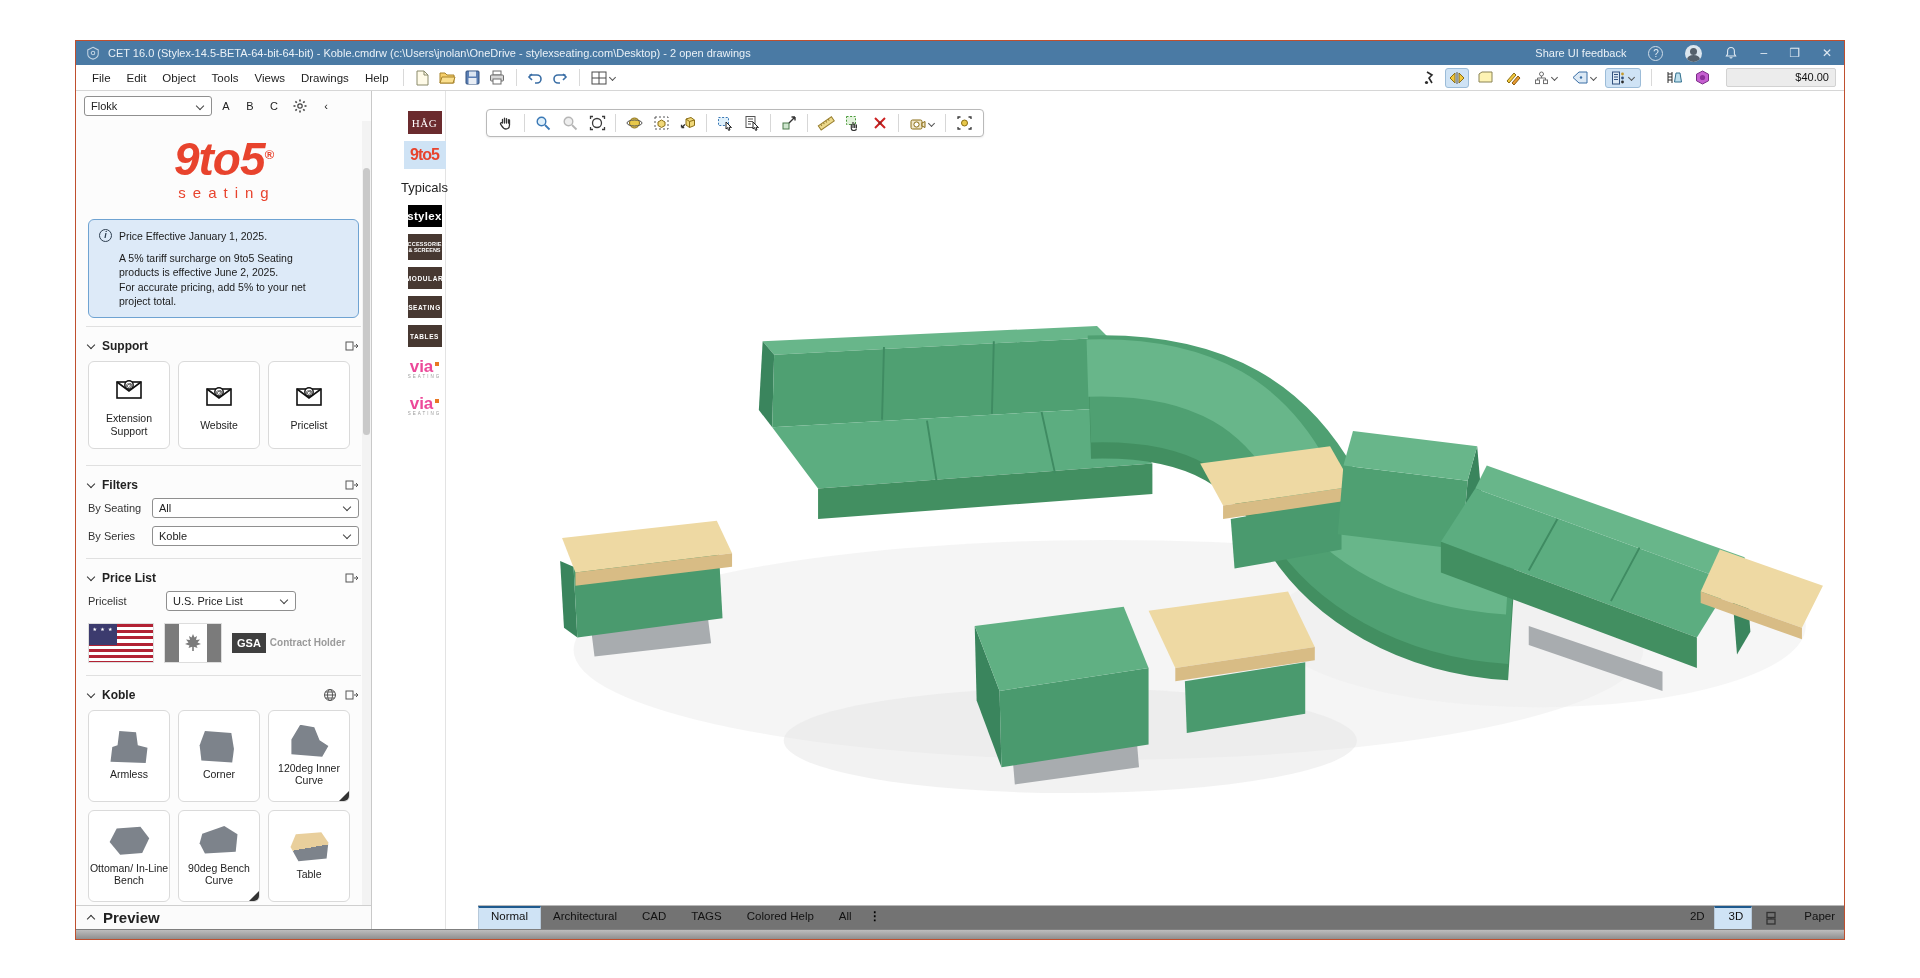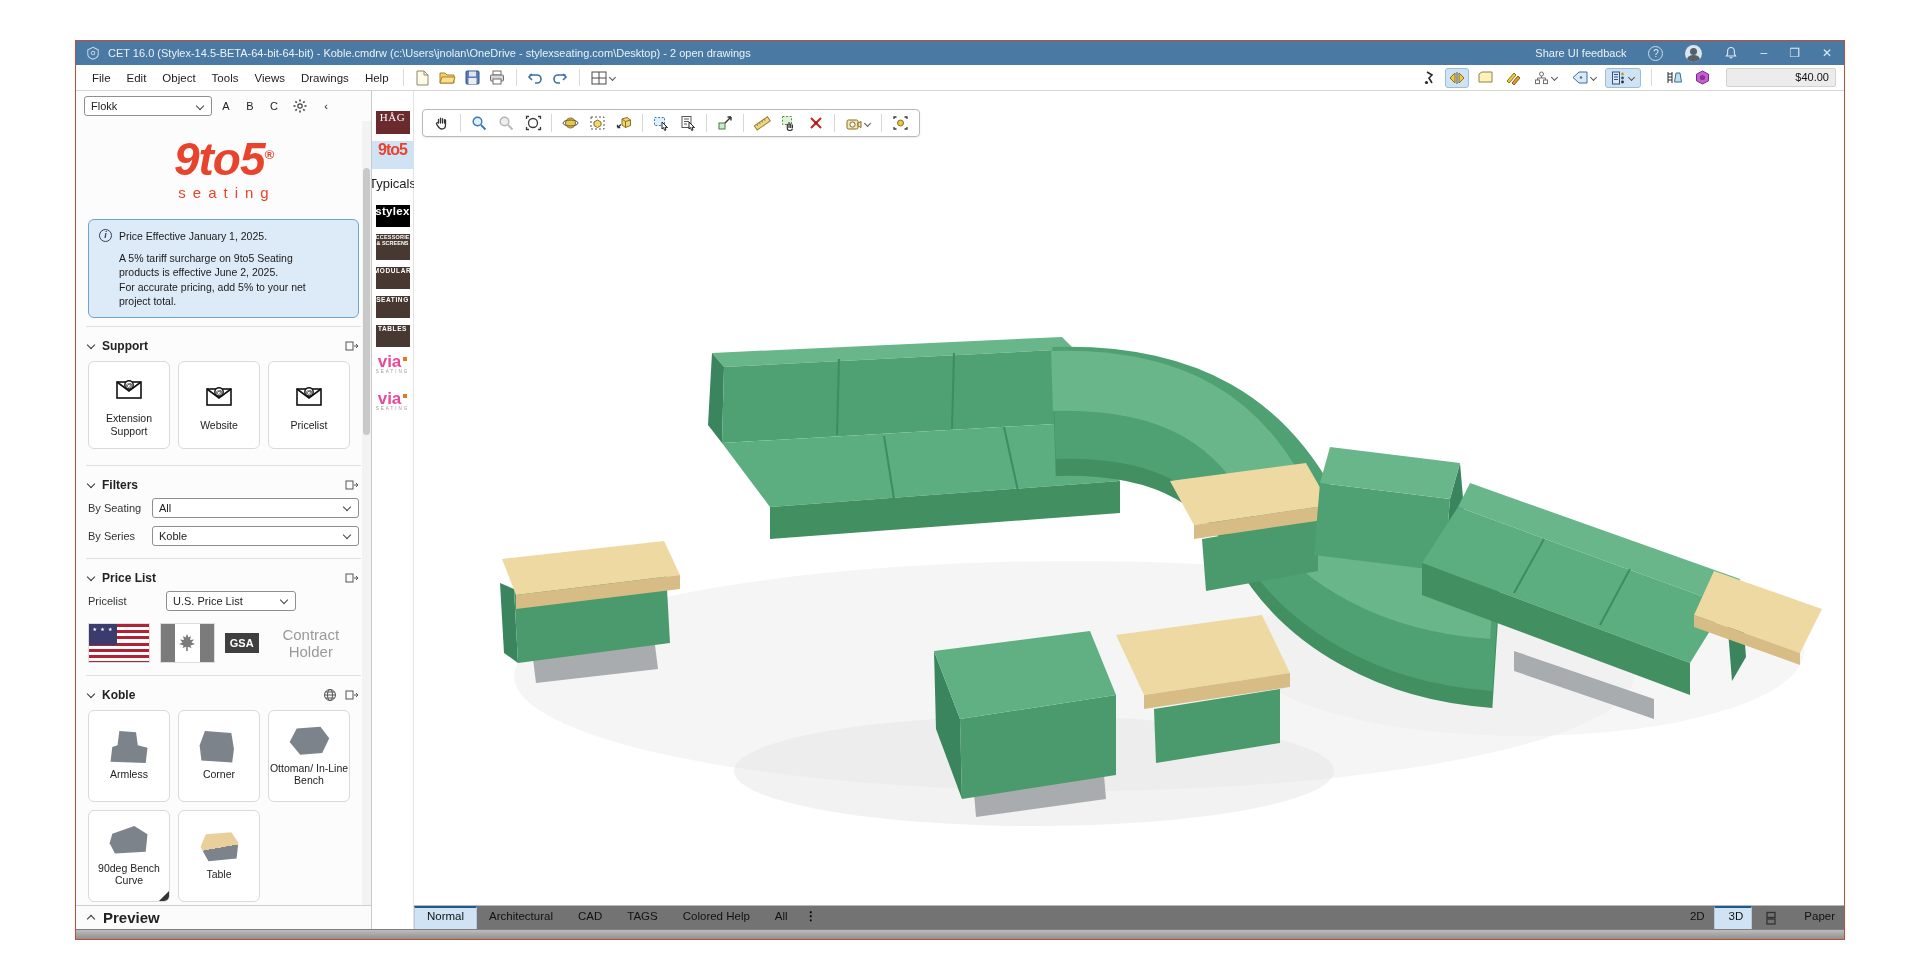--- a/index.html
+++ b/index.html
@@ -31,21 +31,21 @@
   .chev-s { width:7px; height:7px; display:inline-block; position:relative; margin-left:2px; }
   .chev-s::before { content:""; position:absolute; left:1px; top:1px; width:4px; height:4px;
                     border-right:1.4px solid #555; border-bottom:1.4px solid #555; transform:rotate(45deg); }
   .menubar-right { margin-left:auto; display:flex; align-items:center; gap:4px; }
   .rt-ico { width:24px; height:20px; display:flex; align-items:center; justify-content:center; border-radius:3px; }
   .rt-ico.active { background:#cfe3f5; border:1px solid #9cbcd8; }
   .price-box { width:110px; height:19px; background:#ececec; border:1px solid #d2d2d2; border-radius:2px;
                font-size:11px; text-align:right; padding:2px 6px; color:#111; margin-left:8px; }
 
   
-  .main { flex:1 1 auto; display:flex; min-height:0; position:relative; }
+  .main { flex:1 1 auto; display:flex; min-height:0; position:relative;gap:32px; }
 
   
   .panel { width:296px; flex:0 0 auto; background:#fcfcfc; border-right:1px solid #c9c9c9; position:relative;
            display:flex; flex-direction:column; font-size:11px; color:#222; }
   .panel-top { display:flex; align-items:center; gap:4px; padding:5px 8px 4px 8px; }
   .fake-select { background:#fff; border:1px solid #8f8f8f; border-radius:3px; height:20px; display:flex;
                  align-items:center; padding:0 6px; font-size:11px; position:relative; }
   .fake-select .sel-chev { margin-left:auto; }
   .sel-chev { width:9px; height:9px; position:relative; display:inline-block; }
   .sel-chev::before { content:""; position:absolute; left:1px; top:1px; width:5px; height:5px;
@@ -91,21 +91,21 @@
   .us-flag { width:66px; height:40px; position:relative; border:1px solid #ddd;
     background:repeating-linear-gradient(#b22234 0 3.1px,#fff 3.1px 6.2px); }
   .us-flag::before { content:""; position:absolute; left:0; top:0; width:28px; height:21px; background:#3c3b6e; }
   .us-flag::after { content:"★ ★ ★"; position:absolute; left:2px; top:2px; width:24px; color:#fff; font-size:5px; letter-spacing:1px; line-height:6px; }
   .ca-flag { width:58px; height:40px; background:#fff; border:1px solid #ddd; position:relative; display:flex; }
   .ca-flag::before, .ca-flag::after { content:""; width:14px; height:100%; background:#7b7b7b; }
   .ca-flag::before { margin-right:auto; }
   .ca-leaf { position:absolute; left:50%; top:50%; transform:translate(-50%,-50%); width:20px; height:20px; }
   .gsa { display:flex; align-items:center; gap:4px; }
   .gsa-box { background:#3f3f3f; color:#fff; font-weight:bold; font-size:11px; padding:4px 5px; }
-  .gsa-cap { color:#9a9a9a; font-size:15px; }
+  .gsa-cap { color:#9a9a9a; font-size:10px;font-weight:bold; }
 
   .koble-grid { display:grid; grid-template-columns:repeat(3,82px); gap:8px; padding:6px 12px; }
   .prod-card { width:82px; height:92px; background:#fff; border:1px solid #dadada; border-radius:6px;
                display:flex; flex-direction:column; align-items:center; justify-content:center; gap:5px;
                font-size:10.5px; text-align:center; line-height:1.2; position:relative; overflow:hidden; }
   .prod-card.fold::after { content:""; position:absolute; right:0; bottom:0; border-style:solid;
                            border-width:0 0 10px 10px; border-color:transparent transparent #333 transparent; }
   .thumb { width:44px; height:32px; position:relative; }
   .thumb::before { content:""; position:absolute; inset:0; background:#7d838b; }
   [data-icon="armless-thumb"]::before { clip-path:polygon(28% 0,66% 4%,70% 44%,92% 52%,88% 100%,8% 96%,12% 50%,24% 44%); }
@@ -123,21 +123,21 @@
   .up-chev::before { content:""; position:absolute; left:2px; top:3px; width:5px; height:5px;
                      border-left:1.5px solid #333; border-top:1.5px solid #333; transform:rotate(45deg); }
   .preview-label { font-weight:bold; font-size:15px; }
 
   .panel-scrollbar { position:absolute; right:0; top:30px; bottom:24px; width:9px; background:#f3f3f3; }
   .panel-scrollbar .thumb-v { position:absolute; left:1px; right:1px; top:6%; height:34%; background:#c9c9c9; border-radius:4px; }
 
   
   .tabstrip { width:42px; flex:0 0 auto; background:#fff; padding-top:20px; display:flex; flex-direction:column;
               align-items:center; gap:7px; border-right:1px solid #e3e3e3; }
-  .cat-tab { width:34px; min-height:22px; display:flex; flex-direction:column; align-items:center; 
+  .cat-tab { width:34px; min-height:22px; display:flex; flex-direction:column; align-items:center; justify-content:center;
              text-align:center; cursor:default; }
   .cat-tab .l2:empty { display:none; }
   [data-kind="hag"] { background:#6b2b2e; color:#fff; font-family:"Liberation Serif", serif; font-size:11px; letter-spacing:.5px; height:23px; }
   [data-kind="nine-to-five"] { width:42px; height:28px; background:#cfe3f5; }
   [data-kind="nine-to-five"] .l1 { color:#e8432d; font-weight:bold; font-size:16px; letter-spacing:-1px; }
   [data-kind="typicals"] { color:#222; font-size:13px; height:20px; }
   [data-kind="stylex"] { background:#000; color:#fff; font-weight:bold; font-size:11.5px; height:21px; letter-spacing:.3px; }
   [data-kind="accessories"] { background:#473831; color:#fff; height:26px; }
   [data-kind="accessories"] .l1 { font-size:5.5px; font-weight:bold; letter-spacing:.2px; }
   [data-kind="accessories"] .l2 { font-size:5.5px; font-weight:bold; }
@@ -529,20 +529,24 @@
               <div class="prod-card">
                 <span class="thumb" data-icon="armless-thumb"></span>
                 <span>Armless</span>
               </div>
 
               <div class="prod-card">
                 <span class="thumb" data-icon="corner-thumb"></span>
                 <span>Corner</span>
               </div>
 
+              <div class="prod-card fold">
+                <span class="thumb" data-icon="curve120-thumb"></span>
+                <span>120deg Inner Curve</span>
+              </div>
 
               <div class="prod-card">
                 <span class="thumb" data-icon="ottoman-thumb"></span>
                 <span>Ottoman/ In-Line Bench</span>
               </div>
 
               <div class="prod-card fold">
                 <span class="thumb" data-icon="bench90-thumb"></span>
                 <span>90deg Bench Curve</span>
               </div>

